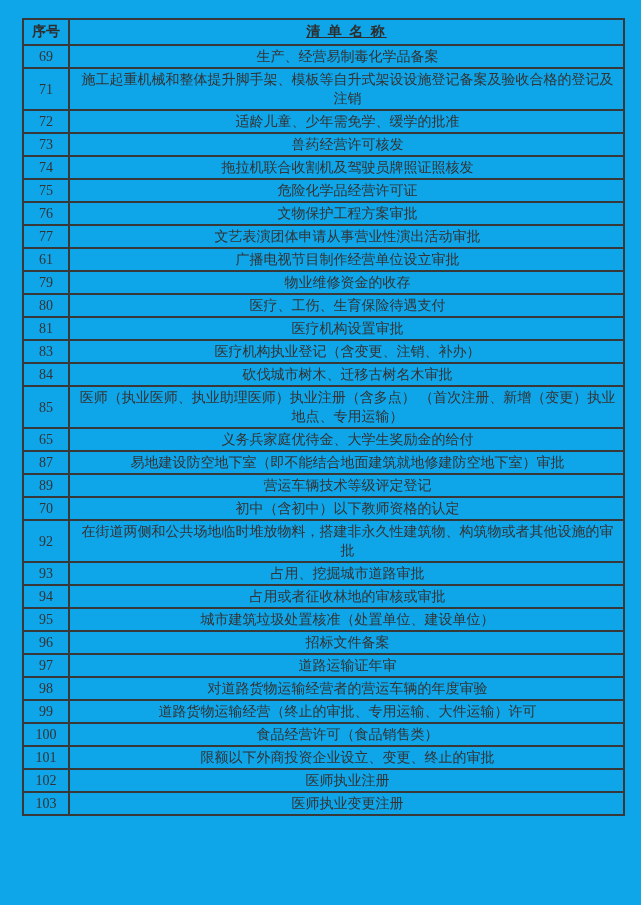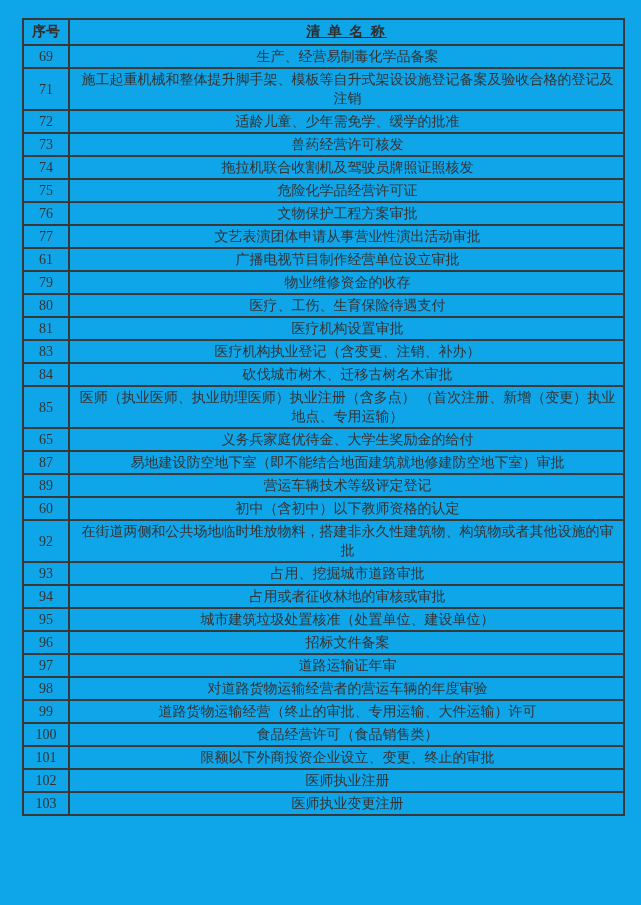--- a/index.html
+++ b/index.html
@@ -138,21 +138,21 @@
           </tr>
           <tr>
             <td class="no">87</td>
             <td class="name">易地建设防空地下室（即不能结合地面建筑就地修建防空地下室）审批</td>
           </tr>
           <tr>
             <td class="no">89</td>
             <td class="name">营运车辆技术等级评定登记</td>
           </tr>
           <tr>
-            <td class="no">60</td>
+            <td class="no">70</td>
             <td class="name">初中（含初中）以下教师资格的认定</td>
           </tr>
           <tr>
             <td class="no">92</td>
             <td class="name">在街道两侧和公共场地临时堆放物料，搭建非永久性建筑物、构筑物或者其他设施的审批</td>
           </tr>
           <tr>
             <td class="no">93</td>
             <td class="name">占用、挖掘城市道路审批</td>
           </tr>

